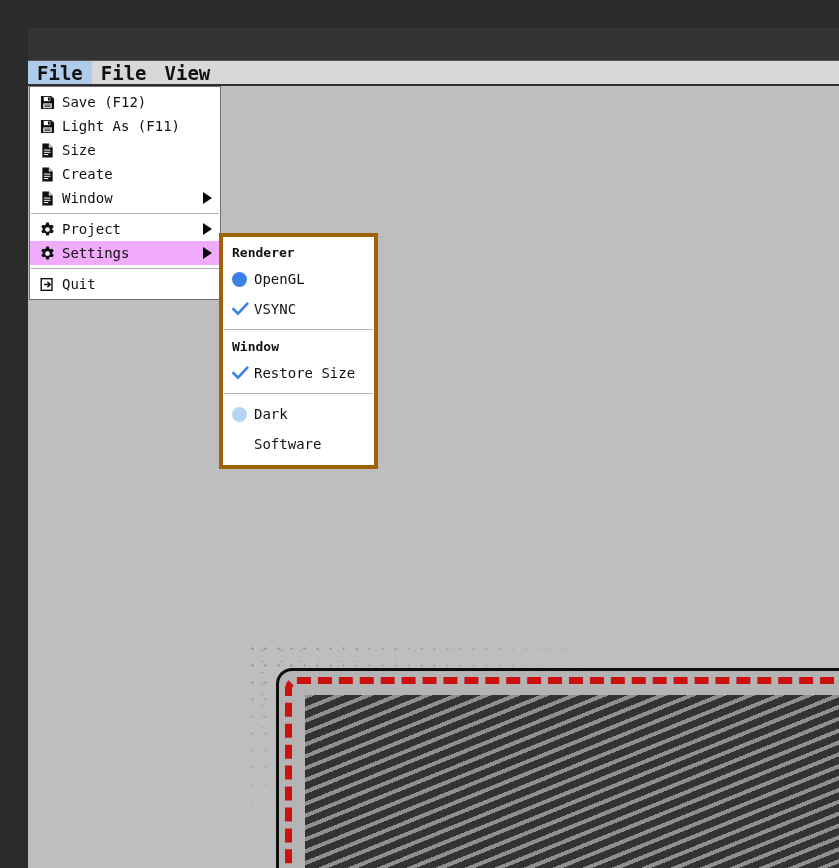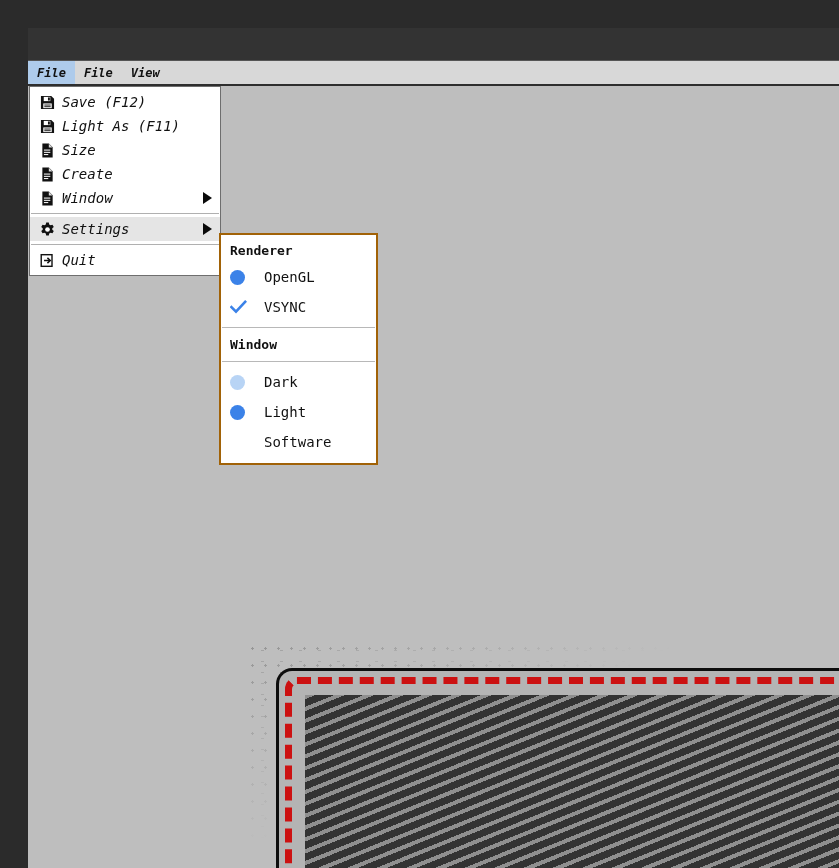--- a/index.html
+++ b/index.html
@@ -51,26 +51,25 @@
     background: #d8d8d8;
     border-bottom: 2px solid #2e2e2e;
     display: flex;
     align-items: stretch;
     box-sizing: border-box;
   }
   .menubar-item {
     display: flex;
     align-items: center;
     padding: 0 9px;
-    font-size: 12px;
+    font-size: 19px;
     font-weight: bold;
     color: #111;
     cursor: default;
     letter-spacing: 0px;
-    font-style: italic;
   }
   .menubar-item.active {
     background: #aecbeb;
   }
 
   
   .canvas {
     position: relative;
     height: calc(840px - 33px - 25px);
     background: #bebebe;
@@ -155,32 +154,32 @@
     display: flex;
     align-items: center;
     height: 24px;
     padding: 0 8px 0 9px;
     font-size: 14px;
     color: #111;
     cursor: default;
     box-sizing: border-box;
     white-space: nowrap;
   }
-  .menu-row.highlight { background: #e5e5e5; }
+  .menu-row.highlight { background: #f0abfc; }
   .menu-ico {
     width: 16px;
     height: 16px;
     margin-right: 7px;
     flex: 0 0 16px;
     display: flex;
     align-items: center;
     justify-content: center;
   }
   .menu-ico svg { display: block; }
-  .menu-label { flex: 1 1 auto; font-style: italic; }
+  .menu-label { flex: 1 1 auto; }
   .menu-arrow {
     width: 0; height: 0;
     border-left: 9px solid #0a0a0a;
     border-top: 6px solid transparent;
     border-bottom: 6px solid transparent;
     margin-left: 8px;
     flex: 0 0 auto;
   }
   .menu-sep {
     height: 1px;
@@ -188,21 +187,21 @@
     margin: 3px 1px;
   }
 
   
   .submenu {
     position: absolute;
     left: 191px;
     top: 147px;
     width: 159px;
     background: #ffffff;
-    border: 2px solid #a16207;
+    border: 4px solid #a16207;
     box-sizing: border-box;
     padding: 4px 0 6px 0;
     z-index: 50;
   }
   .sub-header {
     font-size: 13px;
     font-weight: bold;
     color: #111;
     padding: 4px 0 4px 9px;
     letter-spacing: 0px;
@@ -210,21 +209,20 @@
   .sub-row {
     display: flex;
     align-items: center;
     height: 30px;
     padding: 0 8px 0 9px;
     font-size: 14px;
     color: #111;
     cursor: default;
     box-sizing: border-box;
     white-space: nowrap;
-    gap: 12px;
   }
   .sub-mark {
     width: 22px;
     flex: 0 0 22px;
     display: flex;
     align-items: center;
     justify-content: flex-start;
   }
   .radio-dot {
     width: 15px; height: 15px;
@@ -332,20 +330,30 @@
                 <path fill="#fff" d="M9.4 0.9v3.9h3.9z" opacity="0.85"></path>
                 <rect x="4.2" y="7" width="6.8" height="1.1" fill="#fff"></rect>
                 <rect x="4.2" y="9.4" width="6.8" height="1.1" fill="#fff"></rect>
                 <rect x="4.2" y="11.8" width="4.6" height="1.1" fill="#fff"></rect>
               </svg>
             </span>
             <span class="menu-label">Window</span>
             <span class="menu-arrow"></span>
           </div>
           <div class="menu-sep"></div>
+          <div class="menu-row">
+            <span class="menu-ico">
+              <svg width="15" height="15" viewBox="0 0 16 16">
+                <path fill="#111" d="M6.6 0.6h2.8l.4 2.1 1.5.85 2-.75 1.4 2.4-1.6 1.4v1.7l1.6 1.4-1.4 2.4-2-.75-1.5.85-.4 2.1H6.6l-.4-2.1-1.5-.85-2 .75-1.4-2.4 1.6-1.4V6.6L1.3 5.2l1.4-2.4 2 .75 1.5-.85z"></path>
+                <circle cx="8" cy="8" r="2.5" fill="#fff"></circle>
+              </svg>
+            </span>
+            <span class="menu-label">Project</span>
+            <span class="menu-arrow"></span>
+          </div>
           <div class="menu-row highlight">
             <span class="menu-ico">
               <svg width="15" height="15" viewBox="0 0 16 16">
                 <path fill="#111" d="M6.6 0.6h2.8l.4 2.1 1.5.85 2-.75 1.4 2.4-1.6 1.4v1.7l1.6 1.4-1.4 2.4-2-.75-1.5.85-.4 2.1H6.6l-.4-2.1-1.5-.85-2 .75-1.4-2.4 1.6-1.4V6.6L1.3 5.2l1.4-2.4 2 .75 1.5-.85z"></path>
                 <circle cx="8" cy="8" r="2.5" fill="#fff"></circle>
               </svg>
             </span>
             <span class="menu-label">Settings</span>
             <span class="menu-arrow"></span>
           </div>
@@ -373,35 +381,37 @@
           <div class="sub-row">
             <span class="sub-mark">
               <span class="check-mark"><svg width="17" height="14" viewBox="0 0 17 14">
                   <path d="M1.5 7.2 L6 11.6 L15.2 1.8" fill="none" stroke="#3b82e8" stroke-width="2.6" stroke-linecap="square"></path>
                 </svg></span>
             </span>
             <span>VSYNC</span>
           </div>
           <div class="sub-sep"></div>
           <div class="sub-header">Window</div>
+          <div class="sub-row">
+            <span class="sub-mark">
+              <span class="check-mark"><svg width="17" height="14" viewBox="0 0 17 14">
+                  <path d="M1.5 7.2 L6 11.6 L15.2 1.8" fill="none" stroke="#3b82e8" stroke-width="2.6" stroke-linecap="square"></path>
+                </svg></span>
+            </span>
+            <span>Restore Size</span>
+          </div>
           <div class="sub-sep"></div>
           <div class="sub-row">
             <span class="sub-mark">
               <span class="radio-dot" style="background: rgb(184, 212, 245);"></span>
             </span>
             <span>Dark</span>
           </div>
           <div class="sub-row">
             <span class="sub-mark">
-              <span class="radio-dot" style="background: rgb(59, 130, 232);"></span>
-            </span>
-            <span>Light</span>
-          </div>
-          <div class="sub-row">
-            <span class="sub-mark">
               <span class="radio-dot" style="background: transparent;"></span>
             </span>
             <span>Software</span>
           </div>
         </div>
 
     </div>
   </div>
 </div>
 

